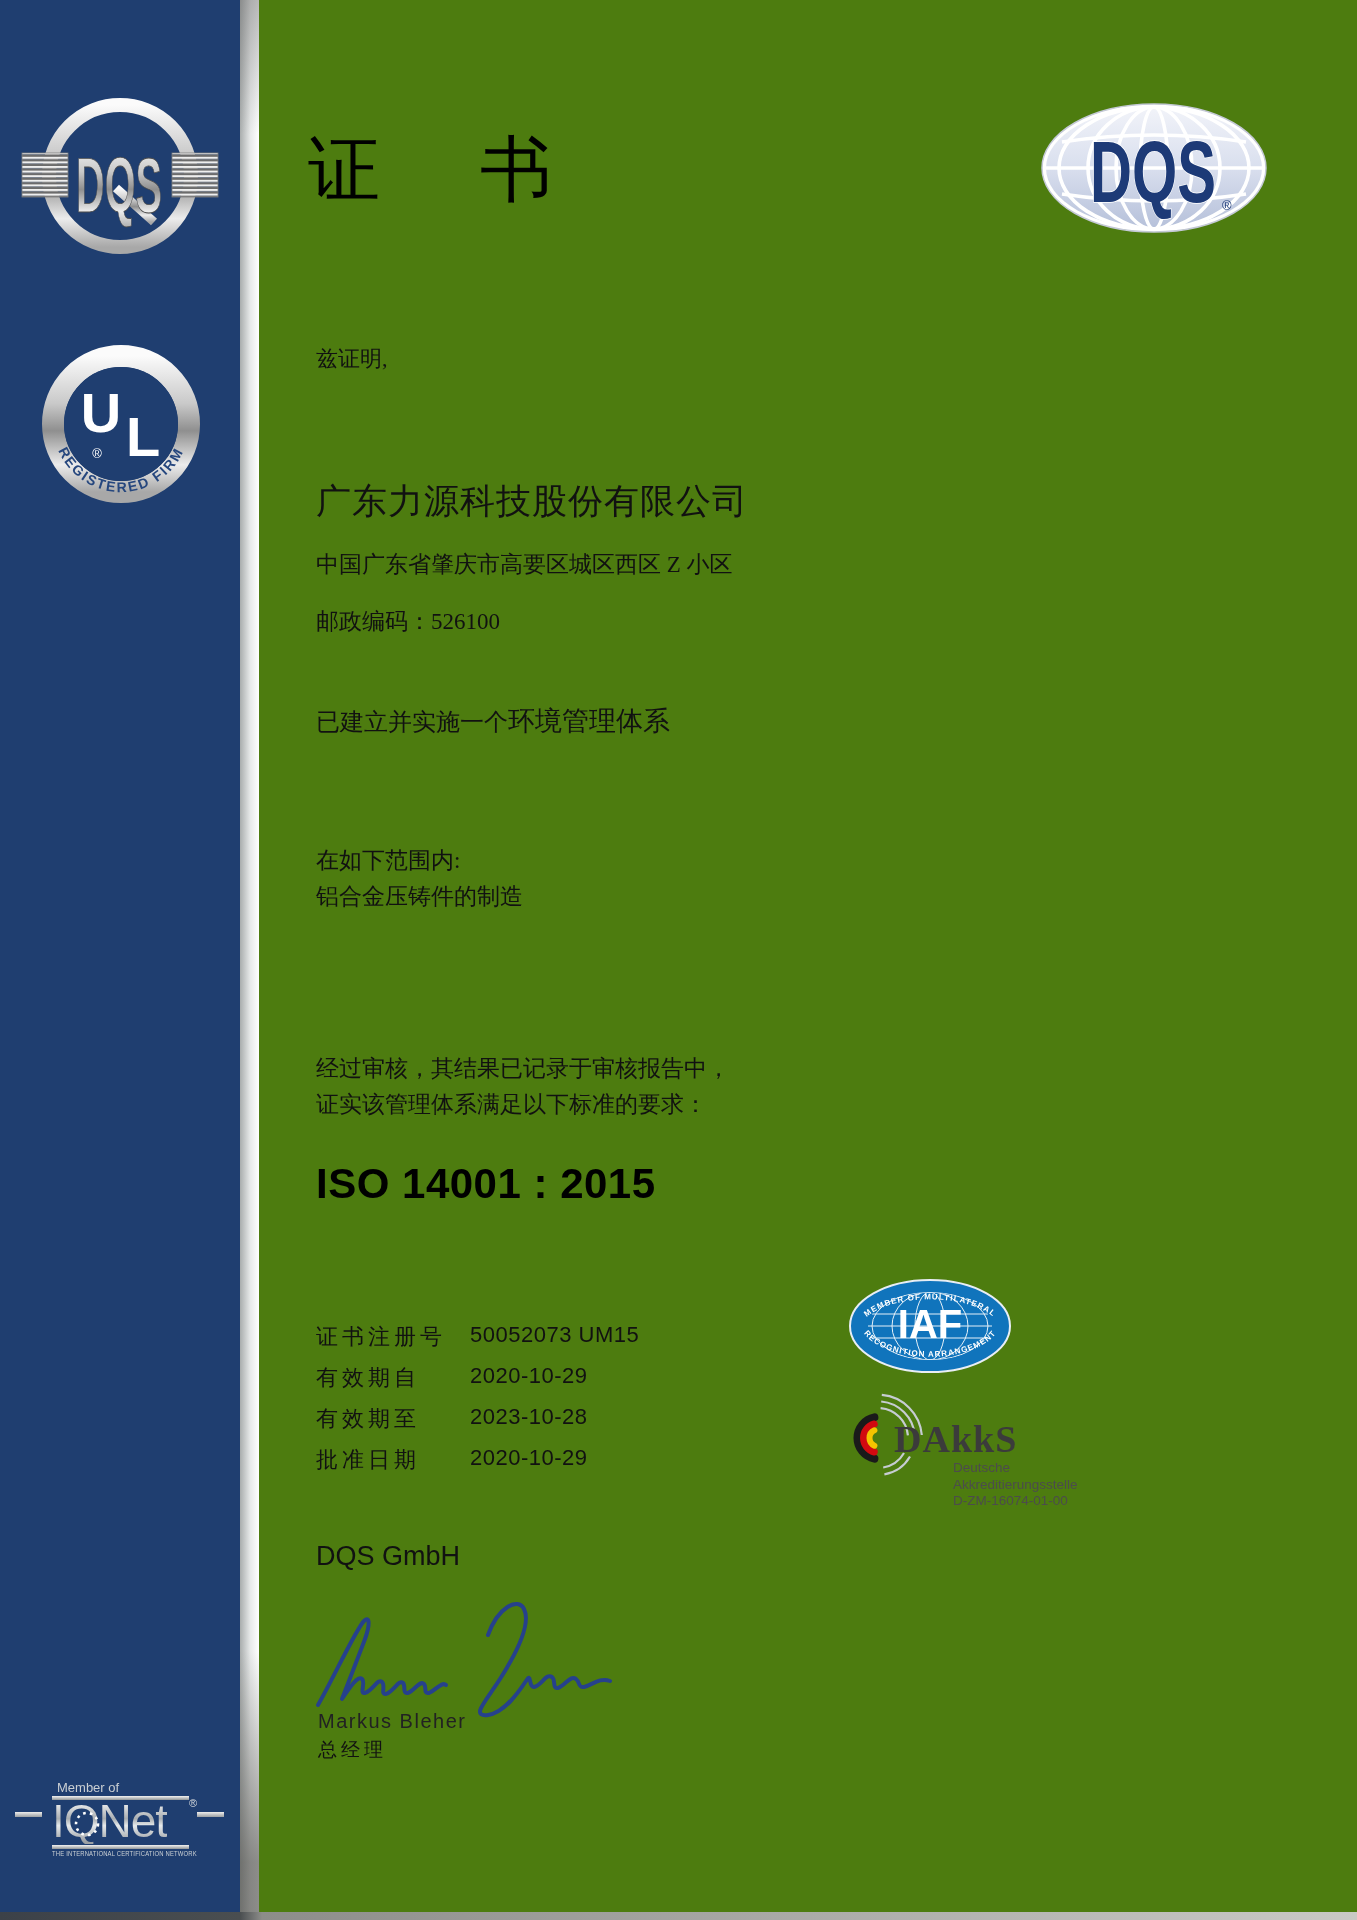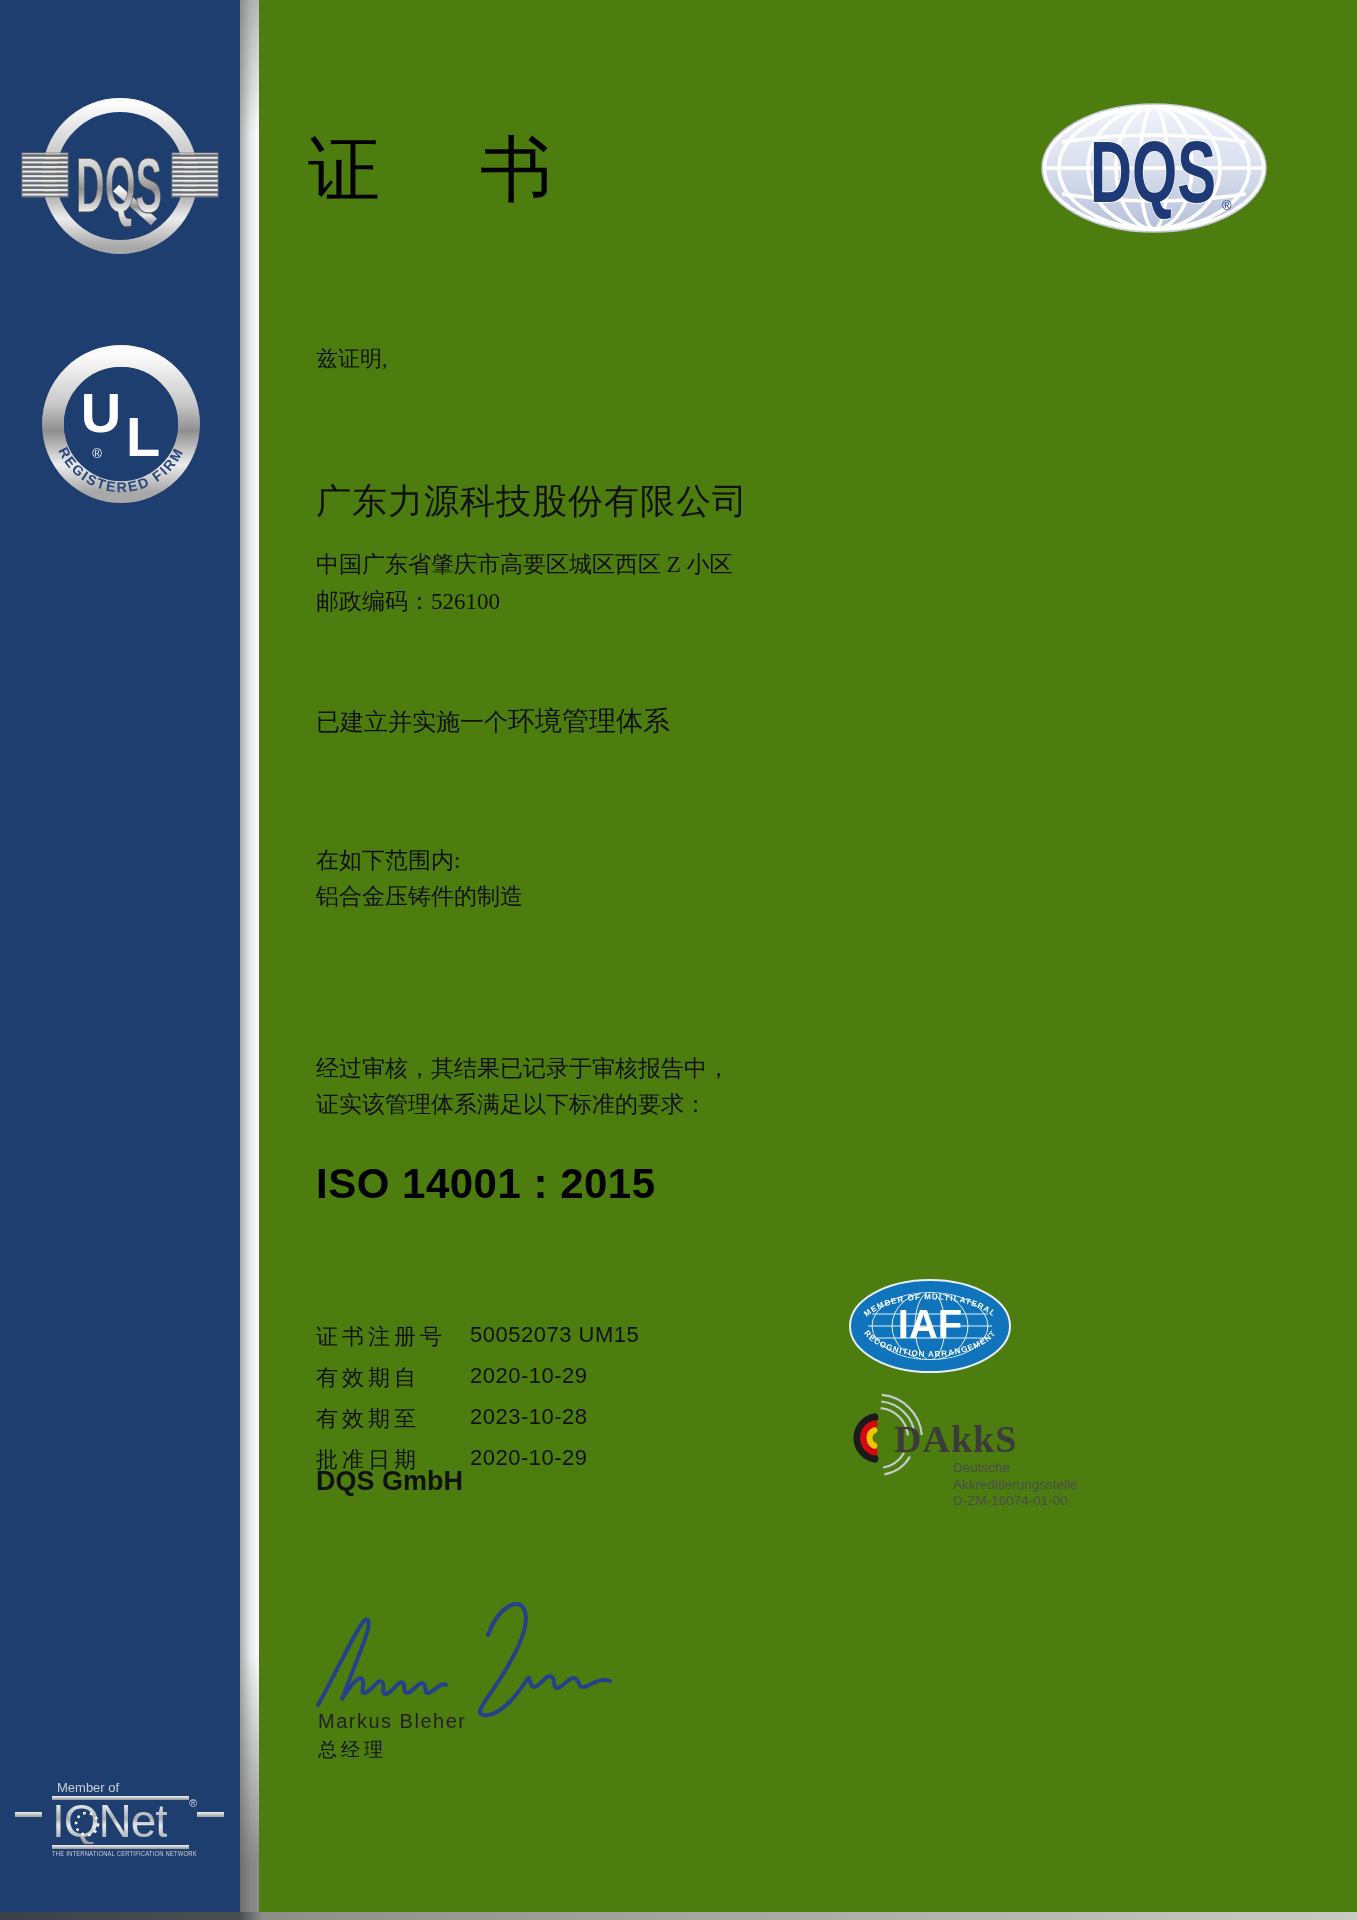--- a/index.html
+++ b/index.html
@@ -32,35 +32,35 @@
       background:linear-gradient(180deg,#f2f2f2,#8f9497);}
   .iqnet .tagline{position:absolute;left:52px;top:75px;width:150px;font-family:"Liberation Sans",sans-serif;
       font-size:6.4px;letter-spacing:.2px;color:#ccd1d5;white-space:nowrap;transform:scaleX(.92);transform-origin:left top;}
   .iqnet svg.stars{position:absolute;left:72px;top:34px;}
   
   .t{position:absolute;white-space:pre;}
   .doc-title{left:308px;top:134px;font-size:72px;line-height:1;letter-spacing:14px;color:#000;}
   .certify{left:316px;top:344px;font-size:22px;}
   .company-name{left:316px;top:478px;font-size:35px;letter-spacing:1px;}
   .company-address{left:316px;top:549px;font-size:23px;}
-  .company-postal{left:316px;top:586px;font-size:23px;}
+  .company-postal{left:316px;top:606px;font-size:23px;}
   .statement{left:316px;top:703px;font-size:24px;}
   .statement b{font-size:27px;font-weight:normal;}
   .scope-label{left:316px;top:845px;font-size:23px;}
   .scope-value{left:316px;top:881px;font-size:23px;}
   .audit1{left:316px;top:1053px;font-size:23px;}
   .audit2{left:316px;top:1089px;font-size:23px;}
   .iso{left:316px;top:1160px;font-family:"Liberation Sans","DejaVu Sans",sans-serif;
        font-size:42px;font-weight:bold;letter-spacing:.5px;color:#000;}
   .detail-row{position:absolute;left:316px;font-size:22px;}
   .detail-row .lab{letter-spacing:4px;}
   .detail-row .val{position:absolute;left:154px;top:0;font-family:"Liberation Sans","DejaVu Sans",sans-serif;
        font-size:22px;letter-spacing:.5px;white-space:pre;}
-  .dqs-gmbh{left:316px;top:1466px;font-family:"Liberation Sans","DejaVu Sans",sans-serif;
-       font-size:27px;font-weight:bold;}
+  .dqs-gmbh{left:316px;top:1541px;font-family:"Liberation Sans","DejaVu Sans",sans-serif;
+       font-size:27px;font-weight:normal;}
   .signer-name{left:318px;top:1710px;font-family:"Liberation Sans","DejaVu Sans",sans-serif;
        font-size:20px;letter-spacing:1.5px;color:#222;}
   .signer-title{left:318px;top:1737px;font-size:19px;letter-spacing:4px;}
   .footer{position:absolute;left:316px;top:1792px;font-family:"Liberation Sans","DejaVu Sans",sans-serif;
        font-size:17px;line-height:27px;letter-spacing:.5px;color:#1c1c1c;}
   .footer div{white-space:pre;}
 </style>
 </head>
 <body>
 

